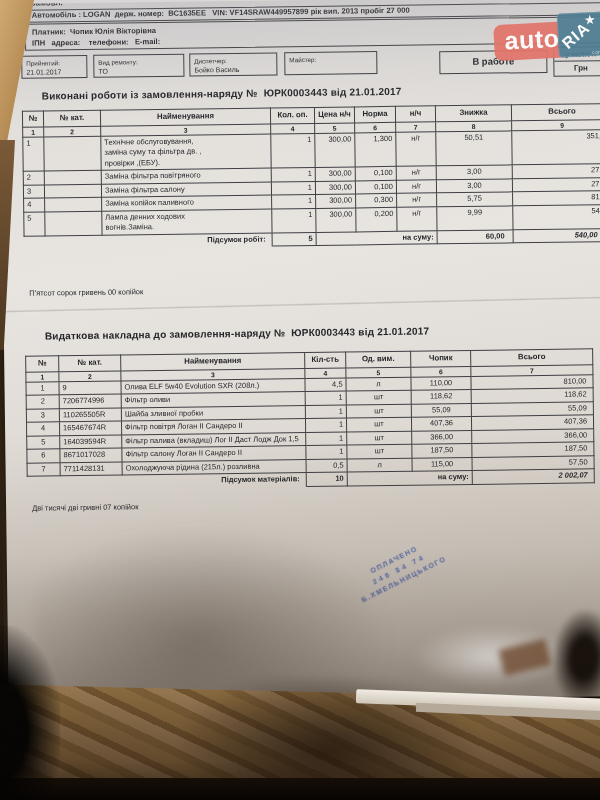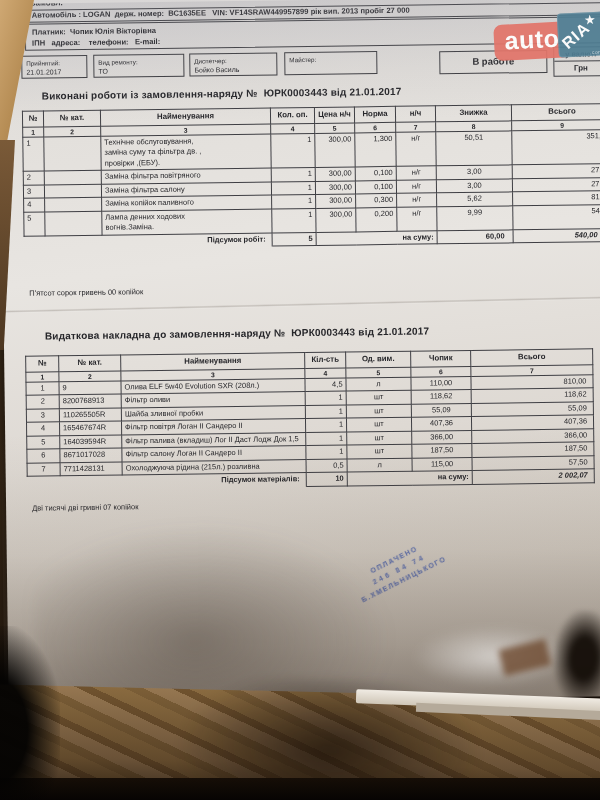--- a/index.html
+++ b/index.html
@@ -241,21 +241,21 @@
       <tr>
         <td>4</td>
             <td></td>
             <td>
               <div class="namewrap1">Заміна копійок паливного</div>
             </td>
             <td class="rgt">1</td>
             <td class="rgt">300,00</td>
             <td class="rgt">0,300</td>
             <td class="ctr">н/г</td>
-            <td class="ctr">5,62</td>
+            <td class="ctr">5,75</td>
             <td class="rgt">81,00</td>
       </tr>
       <tr>
         <td>5</td>
             <td></td>
             <td>
               <div class="namewrap1">Лампа денних ходових вогнів.Заміна.</div>
             </td>
             <td class="rgt">1</td>
             <td class="rgt">300,00</td>
@@ -313,21 +313,21 @@
             <td>
               <div class="namewrap2">Олива ELF 5w40 Evolution SXR (208л.)</div>
             </td>
             <td class="rgt">4,5</td>
             <td class="ctr">л</td>
             <td class="ctr">110,00</td>
             <td class="rgt" style="padding-right:6px">810,00</td>
       </tr>
       <tr>
         <td class="num">2</td>
-            <td>8200768913</td>
+            <td>7206774996</td>
             <td>
               <div class="namewrap2">Фільтр оливи</div>
             </td>
             <td class="rgt">1</td>
             <td class="ctr">шт</td>
             <td class="ctr">118,62</td>
             <td class="rgt" style="padding-right:6px">118,62</td>
       </tr>
       <tr>
         <td class="num">3</td>

